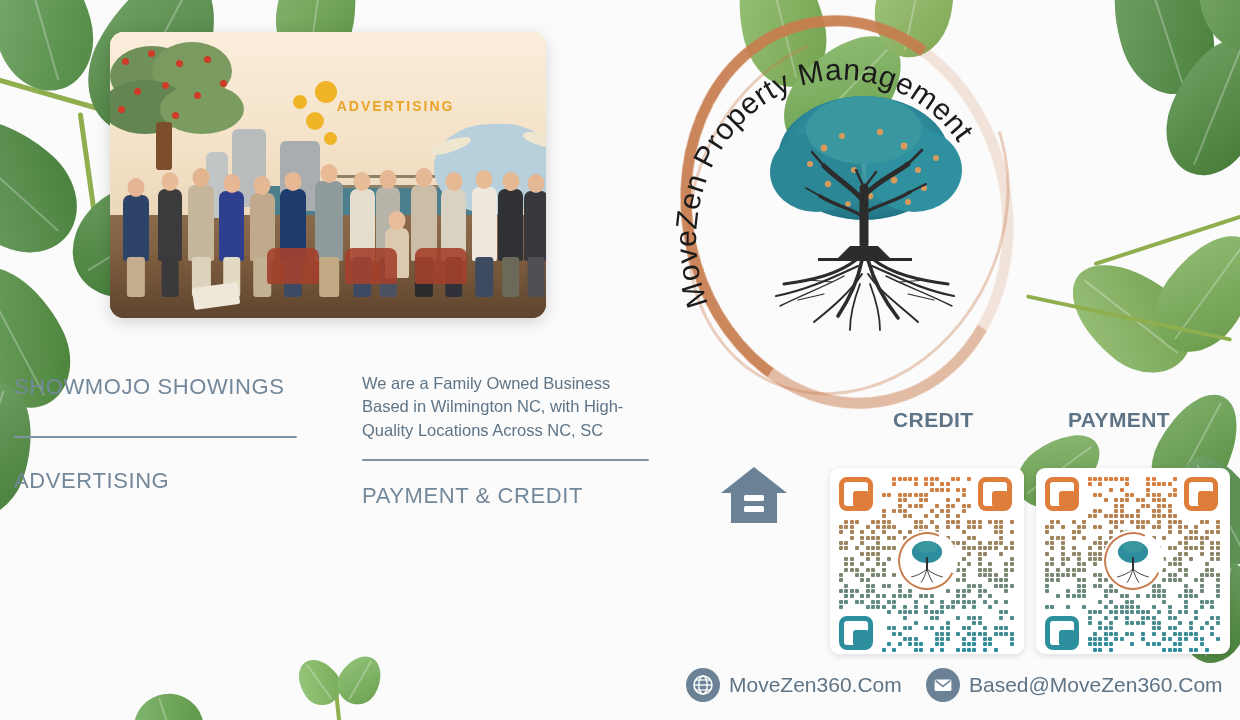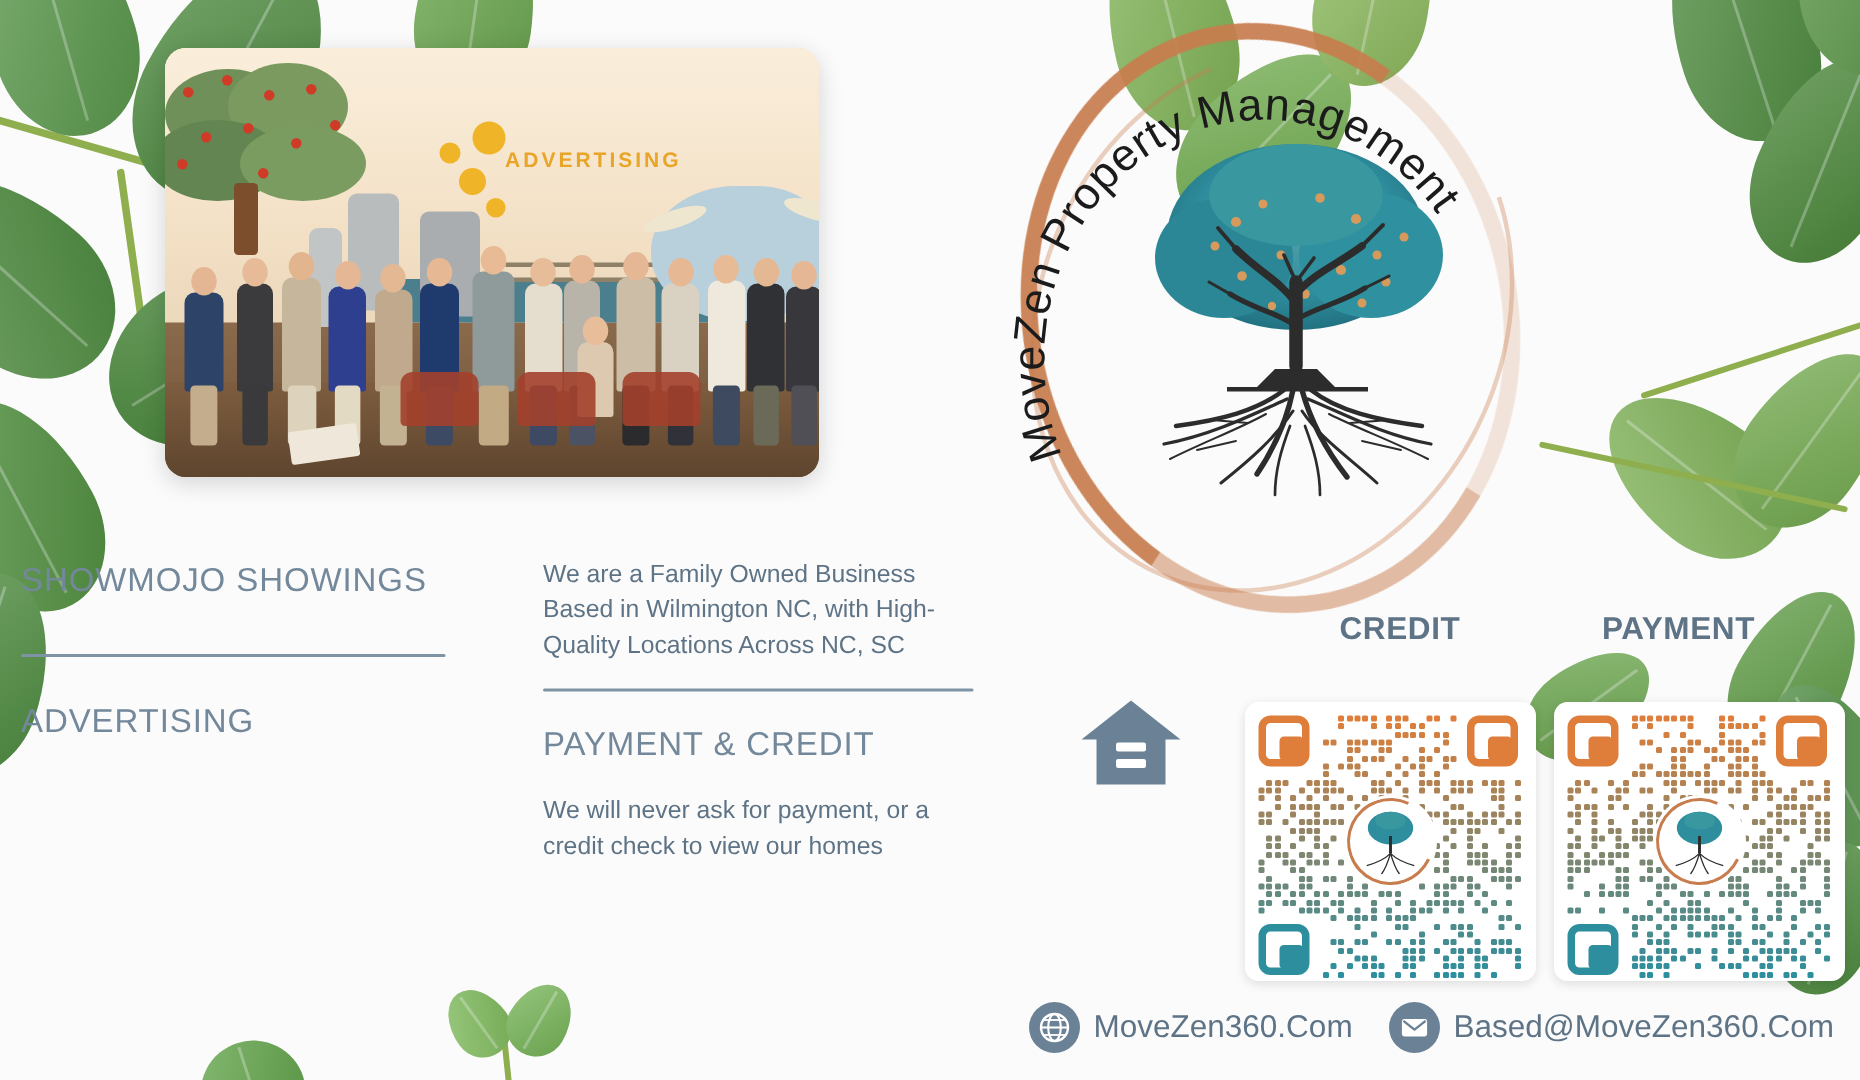--- a/index.html
+++ b/index.html
@@ -408,21 +408,20 @@
   <div class="col col-left">
     <h2 class="sec-title">SHOWMOJO SHOWINGS</h2>
     <div class="divider" style="margin-top:37px;width:283px;"></div>
     <h2 class="sec-title" style="margin-top:31px;">ADVERTISING</h2>
   </div>
 
   <div class="col col-mid">
     <p class="body">We are a Family Owned Business Based in Wilmington NC, with High-Quality Locations Across NC, SC</p>
     <div class="divider" style="margin-top:17px;width:287px;"></div>
     <h2 class="sec-title" style="margin-top:23px;">PAYMENT &amp; CREDIT</h2>
-    <p class="body" style="margin-top:21px;">We will never ask for payment, or a credit check to view our homes</p>
   </div>
 
   <div class="logo-wrap">
     <div class="brush-ring"></div>
     <div class="brush-ring2"></div>
 
     <svg class="arc-text" viewBox="0 0 352 412">
       <defs>
         <path id="arcpath" d="M 42 318 A 146 160 0 1 1 312 226" fill="none"></path>
       </defs>

